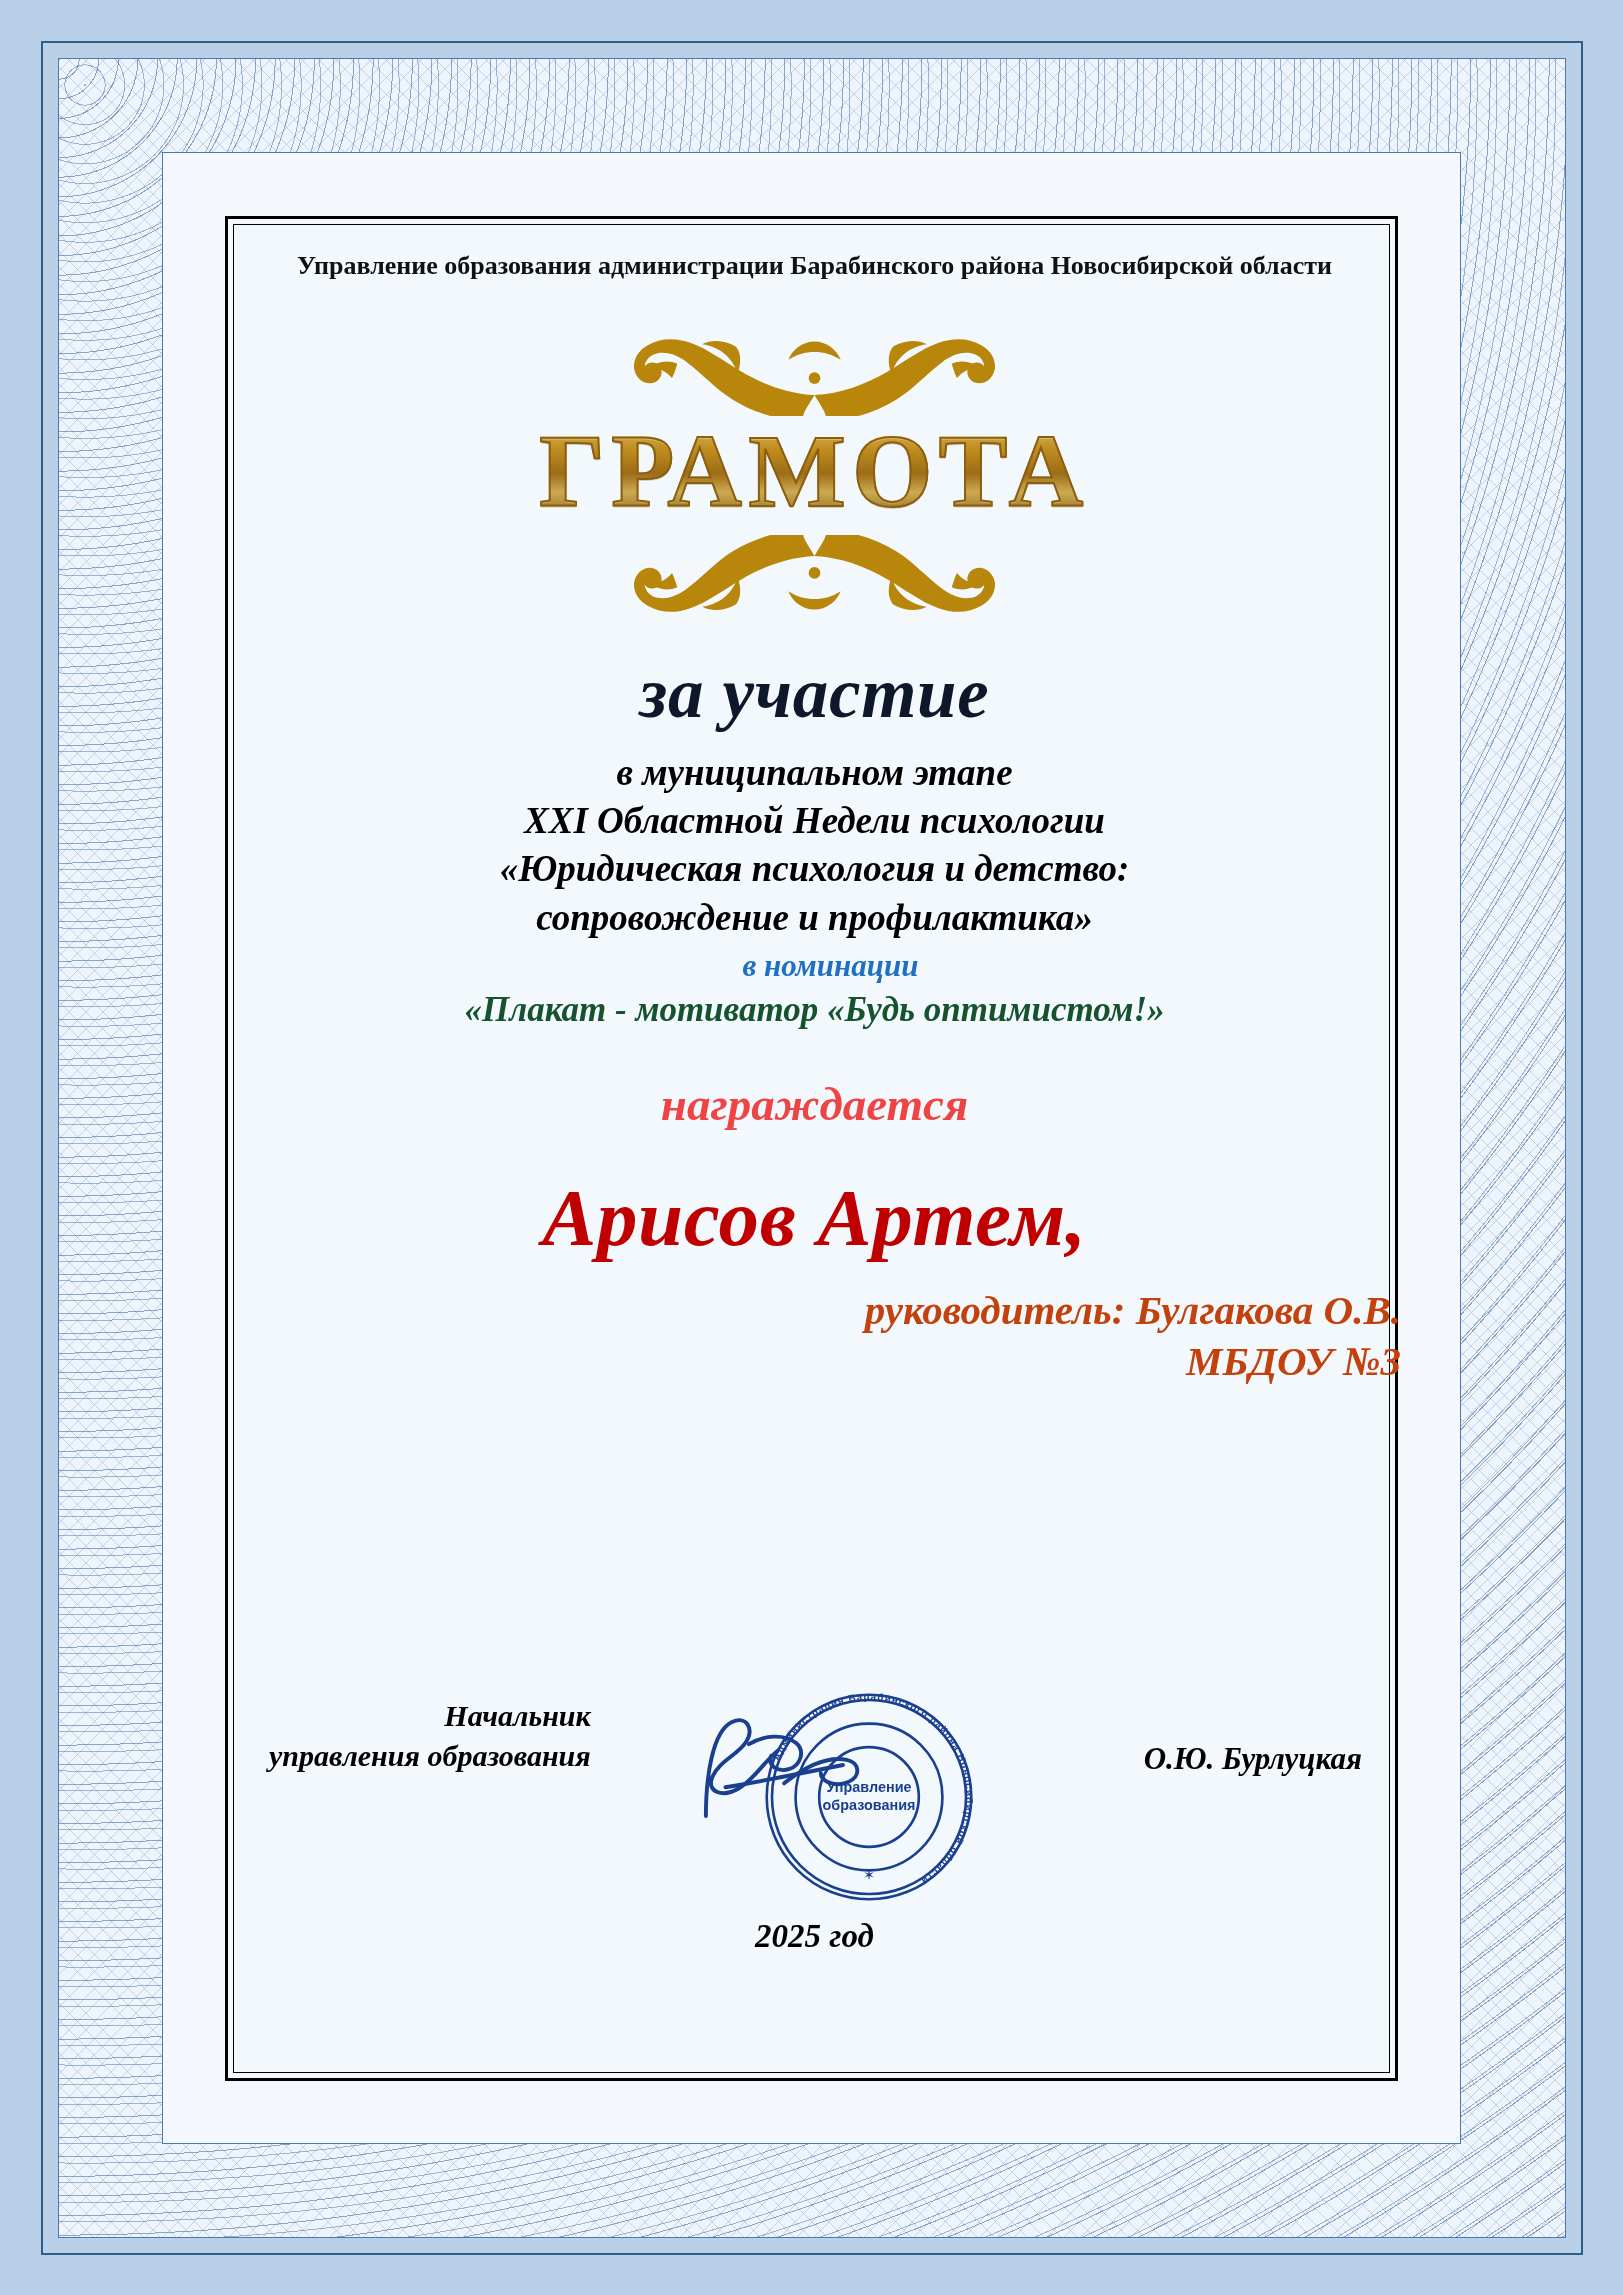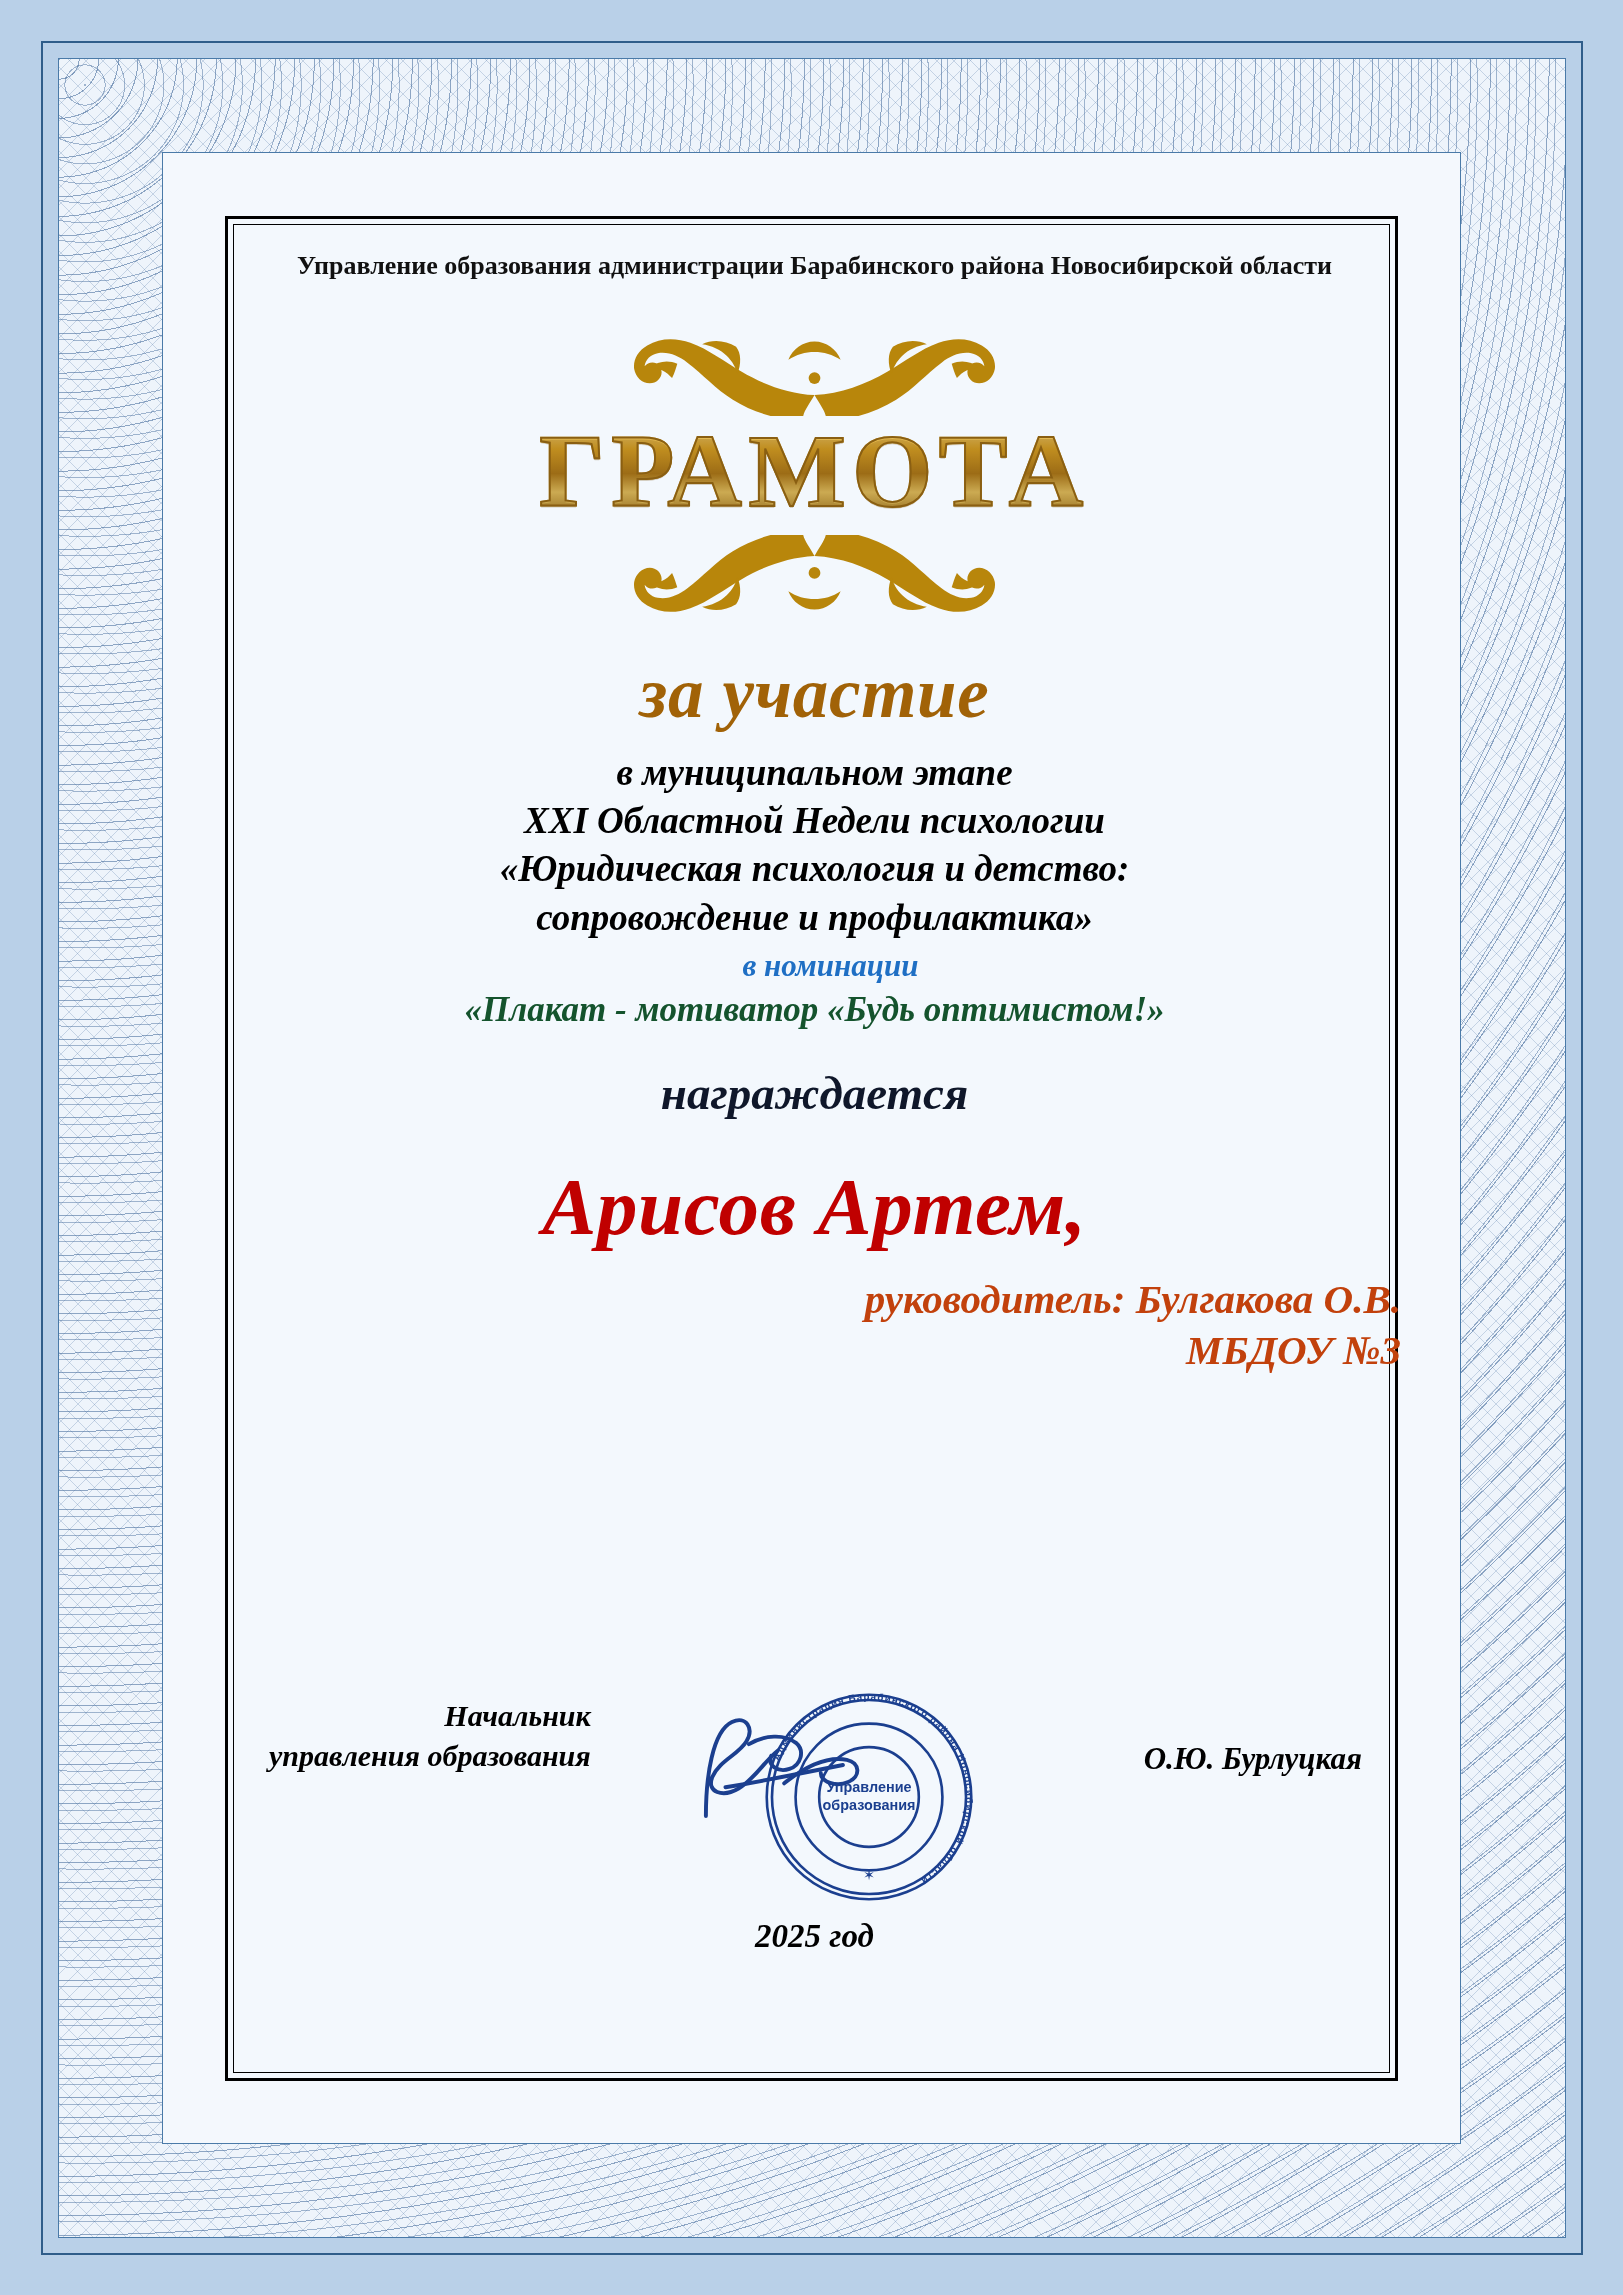--- a/index.html
+++ b/index.html
@@ -143,21 +143,21 @@
     color: transparent;
     -webkit-text-stroke: 2px #8a5f12;
     text-shadow: 0 2px 0 rgba(120,80,10,0.25);
   }
 
   .for-part {
     font-family: "Liberation Serif", serif;
     font-weight: bold;
     font-style: italic;
     font-size: 71px;
-    color: #a16207;
+    color: #0f172a;
     margin-top: 19.6px;
     letter-spacing: 0.7px;
   }
 
   .stage {
     font-family: "Liberation Serif", serif;
     font-weight: bold;
     font-style: italic;
     font-size: 37px;
     line-height: 1.3;
@@ -183,22 +183,22 @@
     color: #14532d;
     margin-top: 6px;
     padding: 0 26px;
   }
 
   .awarded {
     font-family: "Liberation Serif", serif;
     font-weight: bold;
     font-style: italic;
     font-size: 47px;
-    color: #0f172a;
-    margin-top: 36px;
+    color: #ef4444;
+    margin-top: 47px;
   }
 
   .recipient {
     font-family: "Liberation Serif", serif;
     font-weight: bold;
     font-style: italic;
     font-size: 81px;
     color: #c00000;
     margin-top: 41px;
     letter-spacing: 0.7px;

